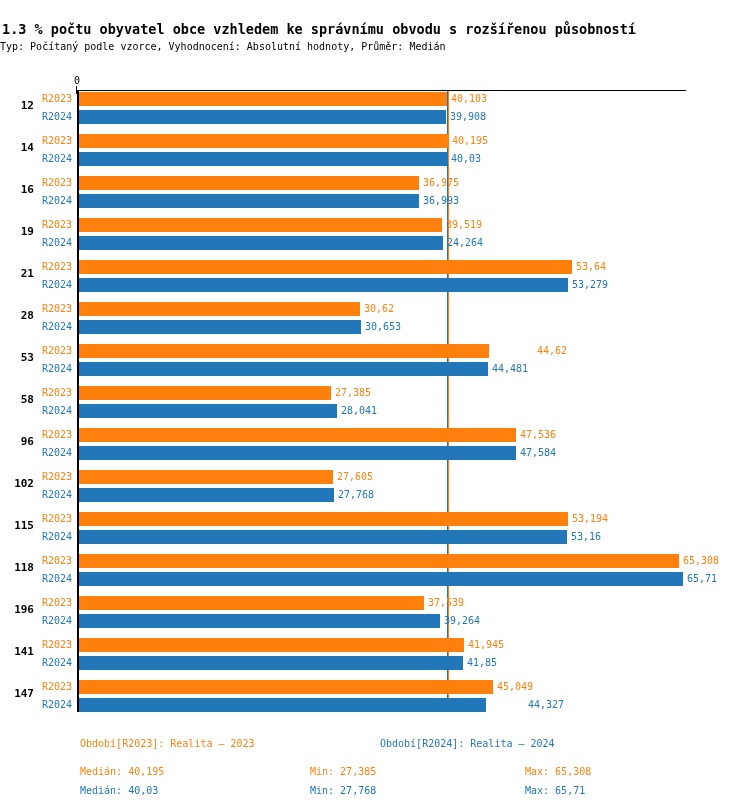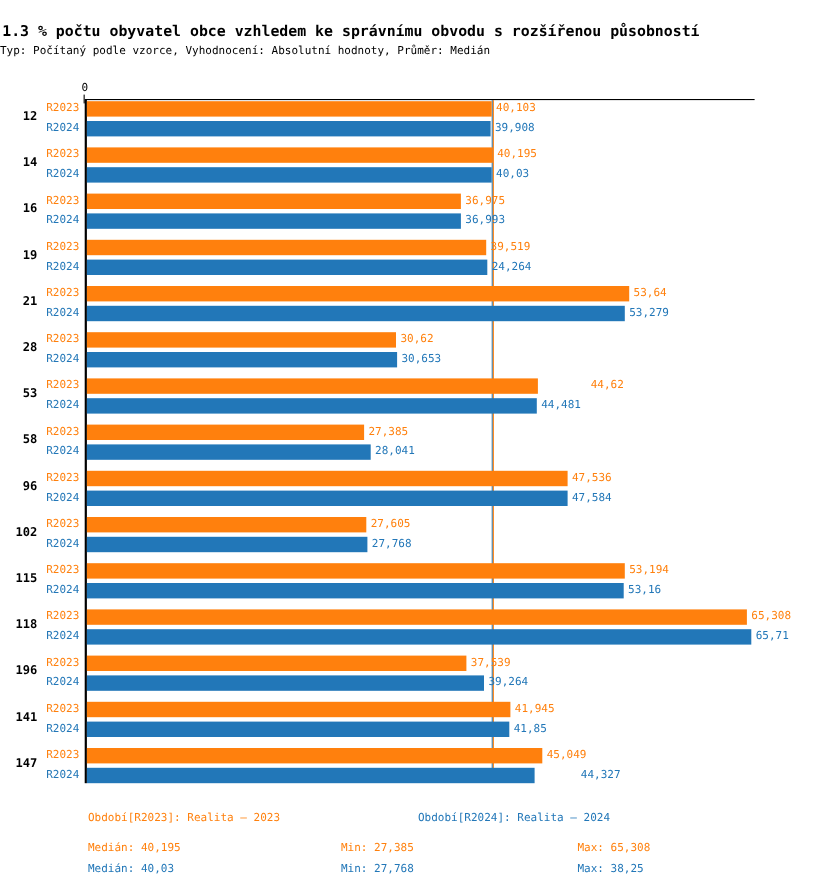--- a/index.html
+++ b/index.html
@@ -403,17 +403,17 @@
     </div>
   <div id="stats">
       <div class="stat-row s2023" style="top: 0px;">
         <div class="stat-cell c0">Medián: 40,195</div>
         <div class="stat-cell c1">Min: 27,385</div>
         <div class="stat-cell c2">Max: 65,308</div>
       </div>
       <div class="stat-row s2024" style="top: 19px;">
         <div class="stat-cell c0">Medián: 40,03</div>
         <div class="stat-cell c1">Min: 27,768</div>
-        <div class="stat-cell c2">Max: 38,25</div>
+        <div class="stat-cell c2">Max: 65,71</div>
       </div>
     </div>
 
 </div>
 
 </body></html>

